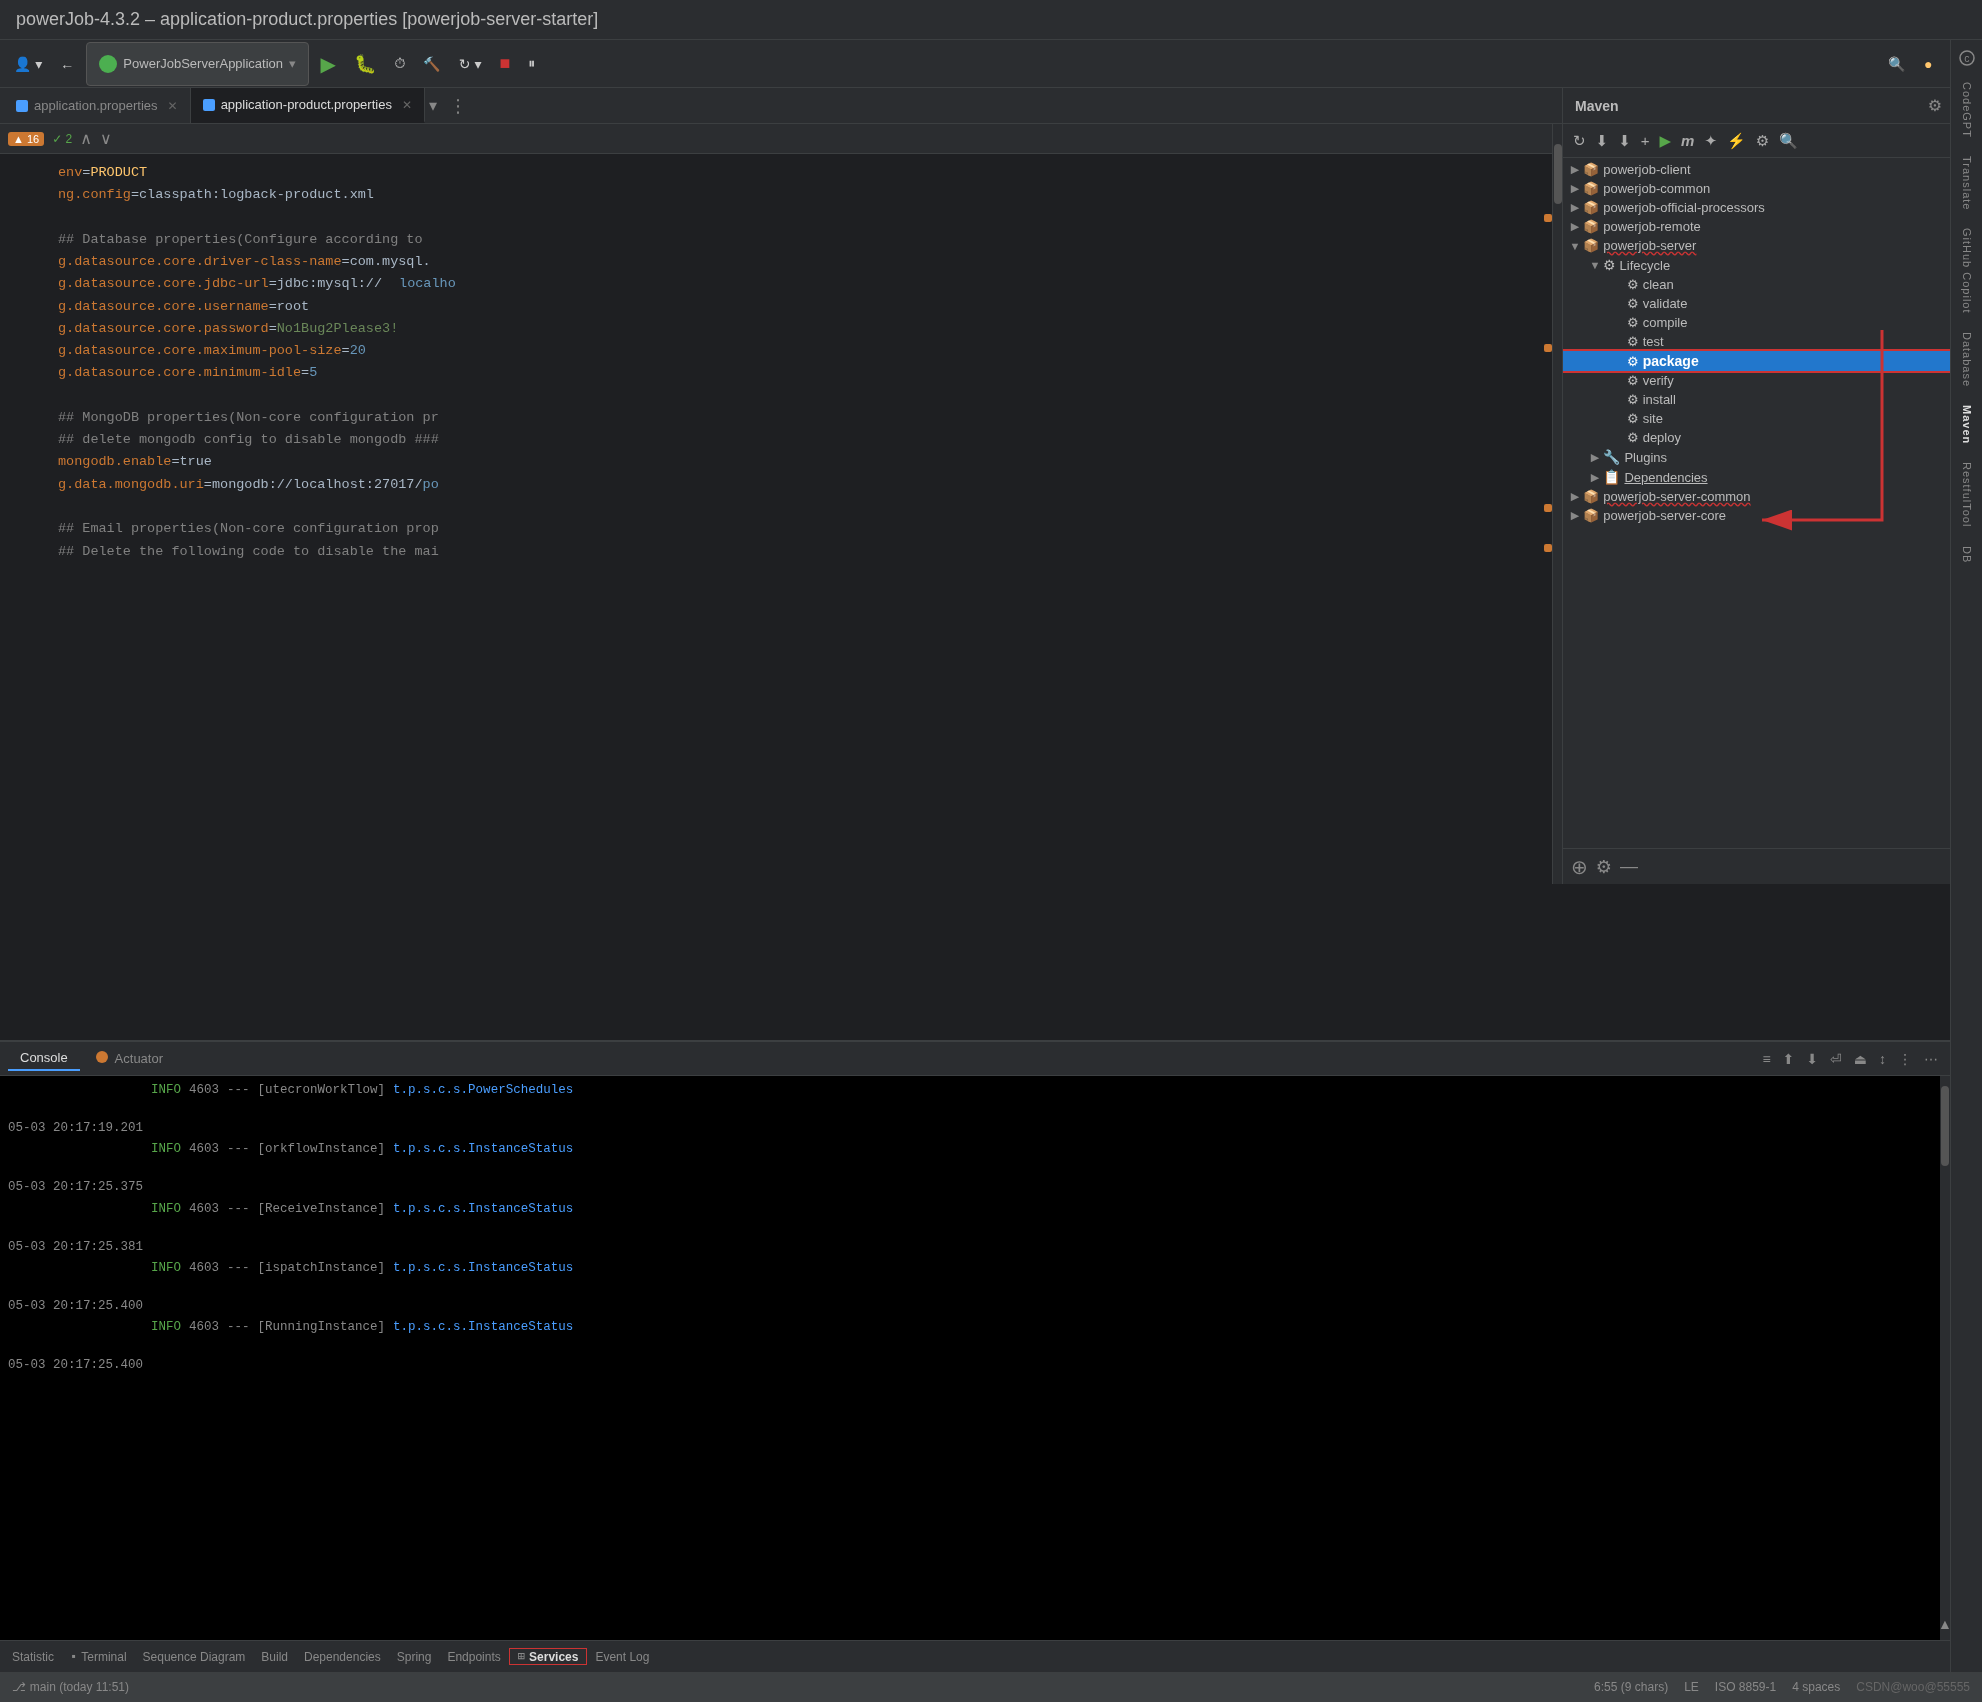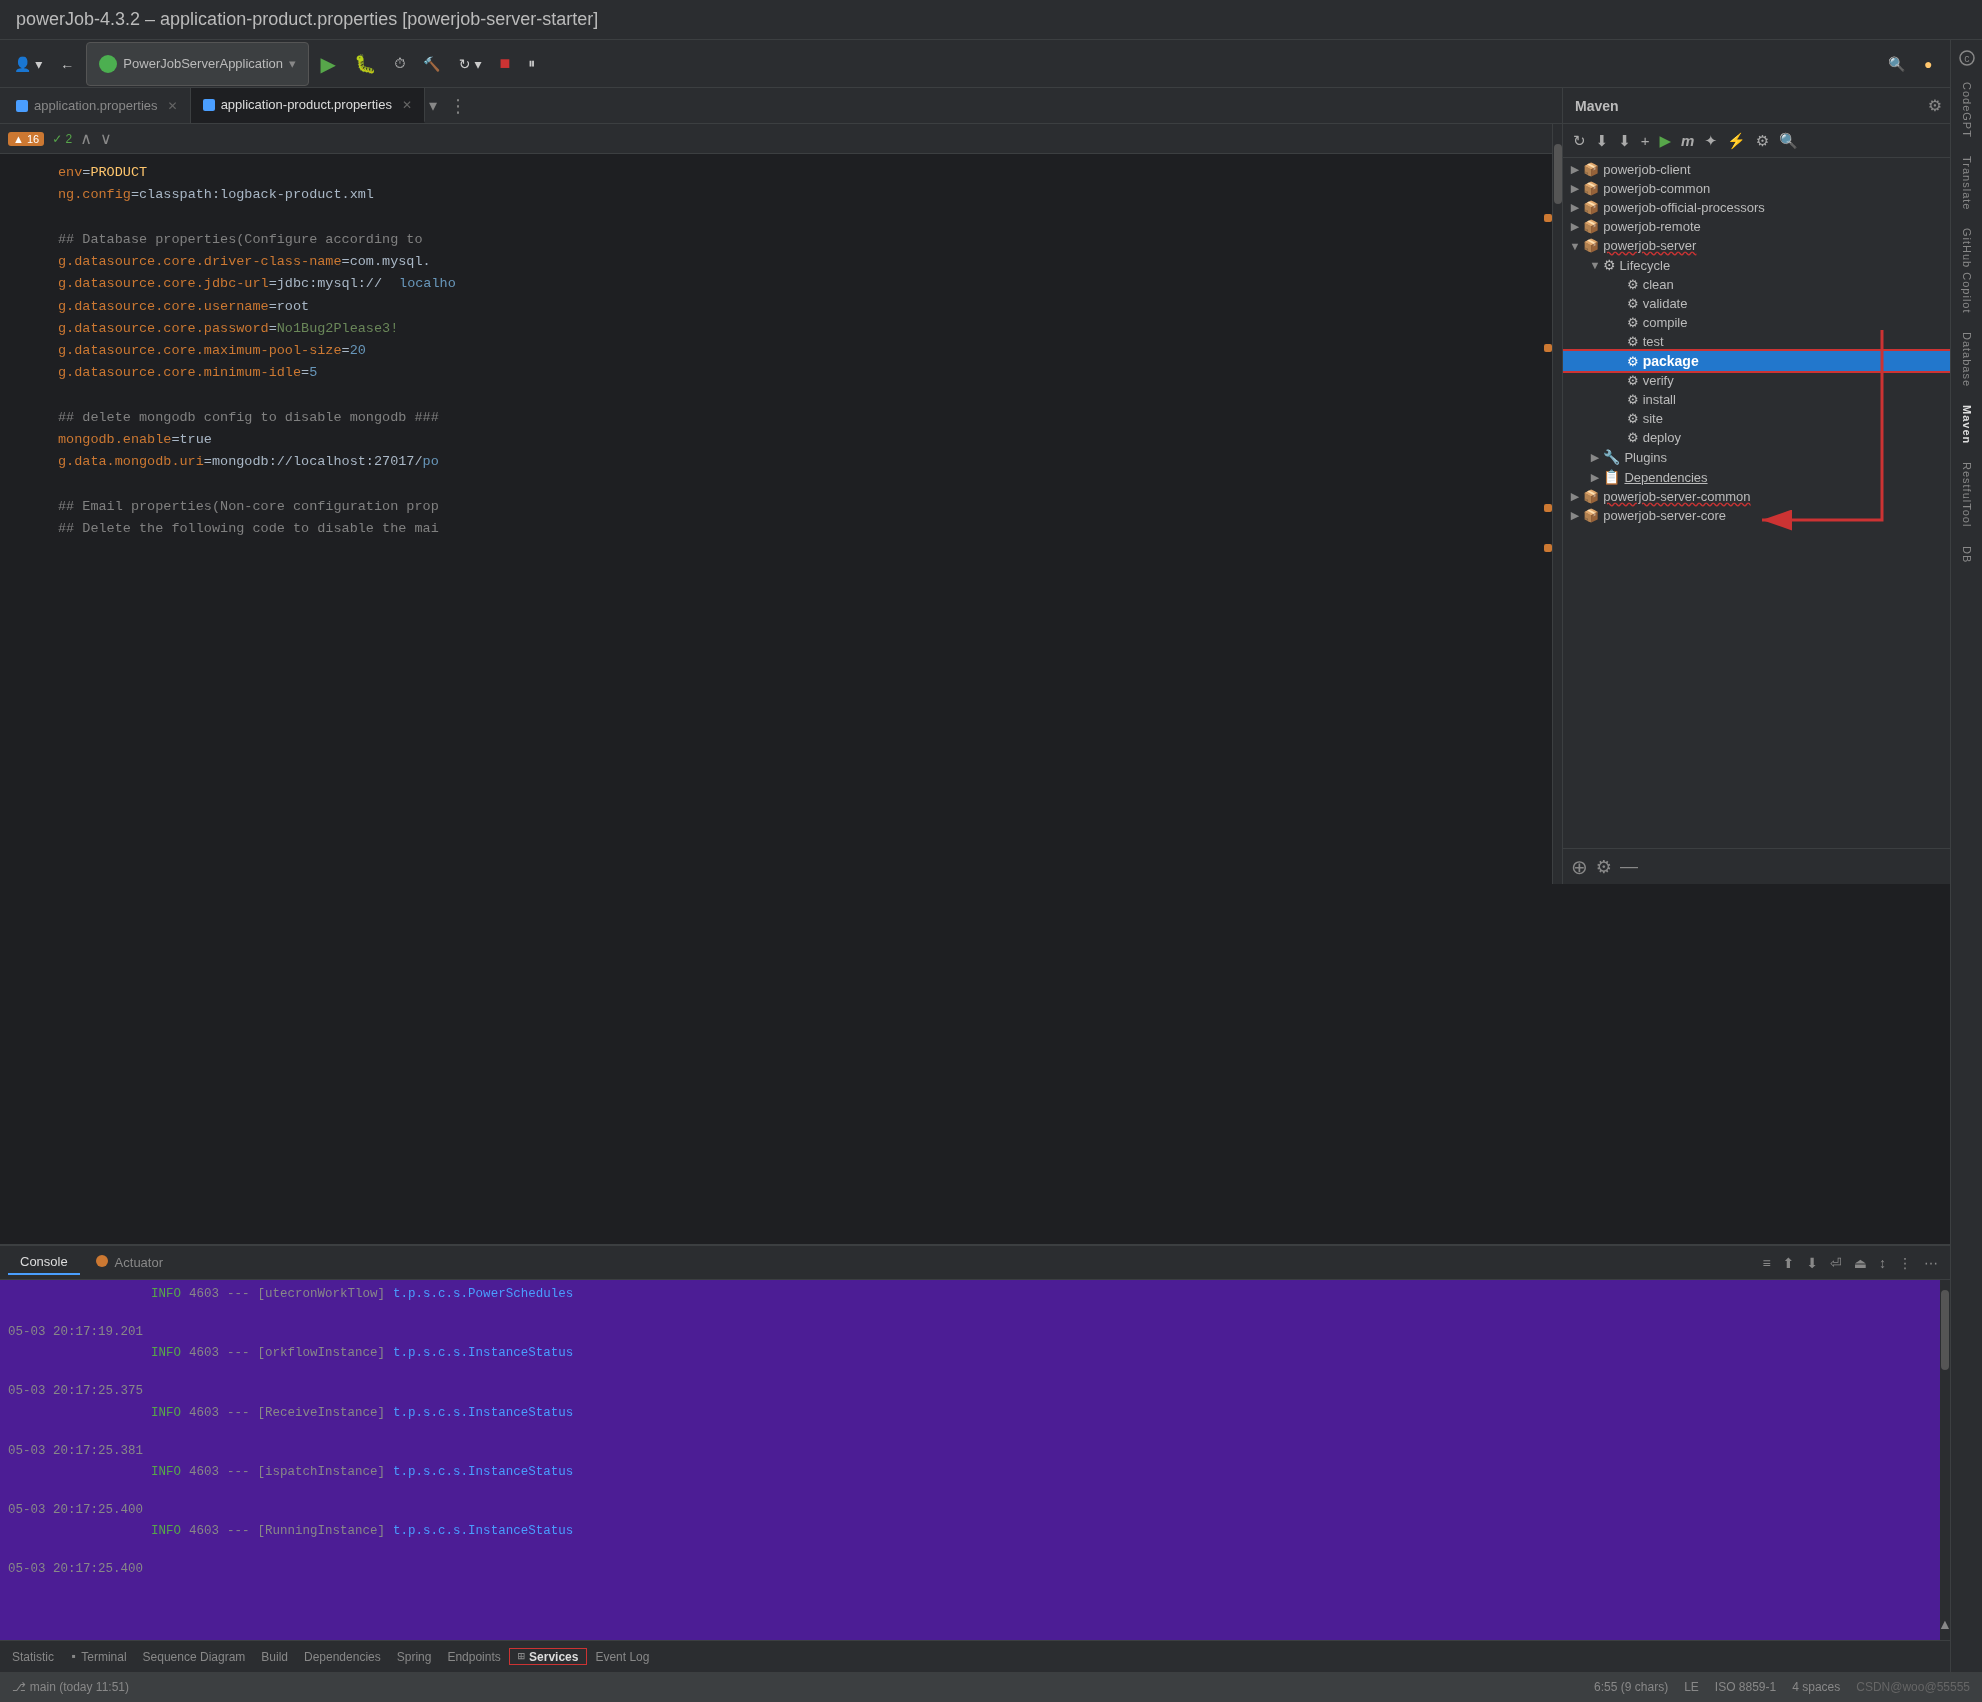--- a/index.html
+++ b/index.html
@@ -459,20 +459,24 @@
       <div class="line">
         <span class="line-num"></span>
         <span class="code-text"><span style="color:#cc7832;">g.datasource.core.minimum-idle</span><span style="color:#a9b7c6;">=</span><span style="color:#6897bb;">5</span></span>
       </div>
       <div class="line">
           <span class="line-num"></span>
           <span class="code-text">&nbsp;</span>
         </div>
       <div class="line">
         <span class="line-num"></span>
+        <span class="code-text" style="color:#808080;">## MongoDB properties(Non-core configuration pr</span>
+      </div>
+      <div class="line">
+        <span class="line-num"></span>
         <span class="code-text" style="color:#808080;">## delete mongodb config to disable mongodb ###</span>
       </div>
       <div class="line">
         <span class="line-num"></span>
         <span class="code-text"><span style="color:#cc7832;">mongodb.enable</span><span style="color:#a9b7c6;">=true</span></span>
       </div>
       <div class="line">
         <span class="line-num"></span>
         <span class="code-text"><span style="color:#cc7832;">g.data.mongodb.uri</span><span style="color:#a9b7c6;">=mongodb://localhost:27017/</span><span style="color:#6897bb;">po</span></span>
       </div>
@@ -634,21 +638,21 @@
 
     <div style="height:36px;display:flex;align-items:center;padding:0 8px;gap:8px;border-top:1px solid #3c3f41;background:#2b2d30;">
       <button style="background:none;border:none;color:#888;cursor:pointer;font-size:20px;">⊕</button>
       <button style="background:none;border:none;color:#888;cursor:pointer;font-size:18px;">⚙</button>
       <button style="background:none;border:none;color:#888;cursor:pointer;font-size:18px;">—</button>
     </div>
   </div>
 
 </div>
 
-<div id="bottom-panel" style="position:absolute;bottom:30px;left:0;right:32px;height:428px;background:#4c1d95;border-top:2px solid #3c3f41;display:flex;flex-direction:column;">
+<div id="bottom-panel" style="position:absolute;bottom:30px;left:0;right:32px;height:632px;background:#000000;border-top:2px solid #3c3f41;display:flex;flex-direction:column;">
 
   <div id="bottom-tabs" style="height:34px;background:#2b2d30;display:flex;align-items:center;padding:0 8px;gap:4px;border-bottom:1px solid #3c3f41;flex-shrink:0;">
     <div class="bottom-tab active">
       <span>Console</span>
     </div>
     <div class="bottom-tab">
       <span class="actuator-icon"></span>
       <span>Actuator</span>
     </div>
     <div class="bottom-tools">

